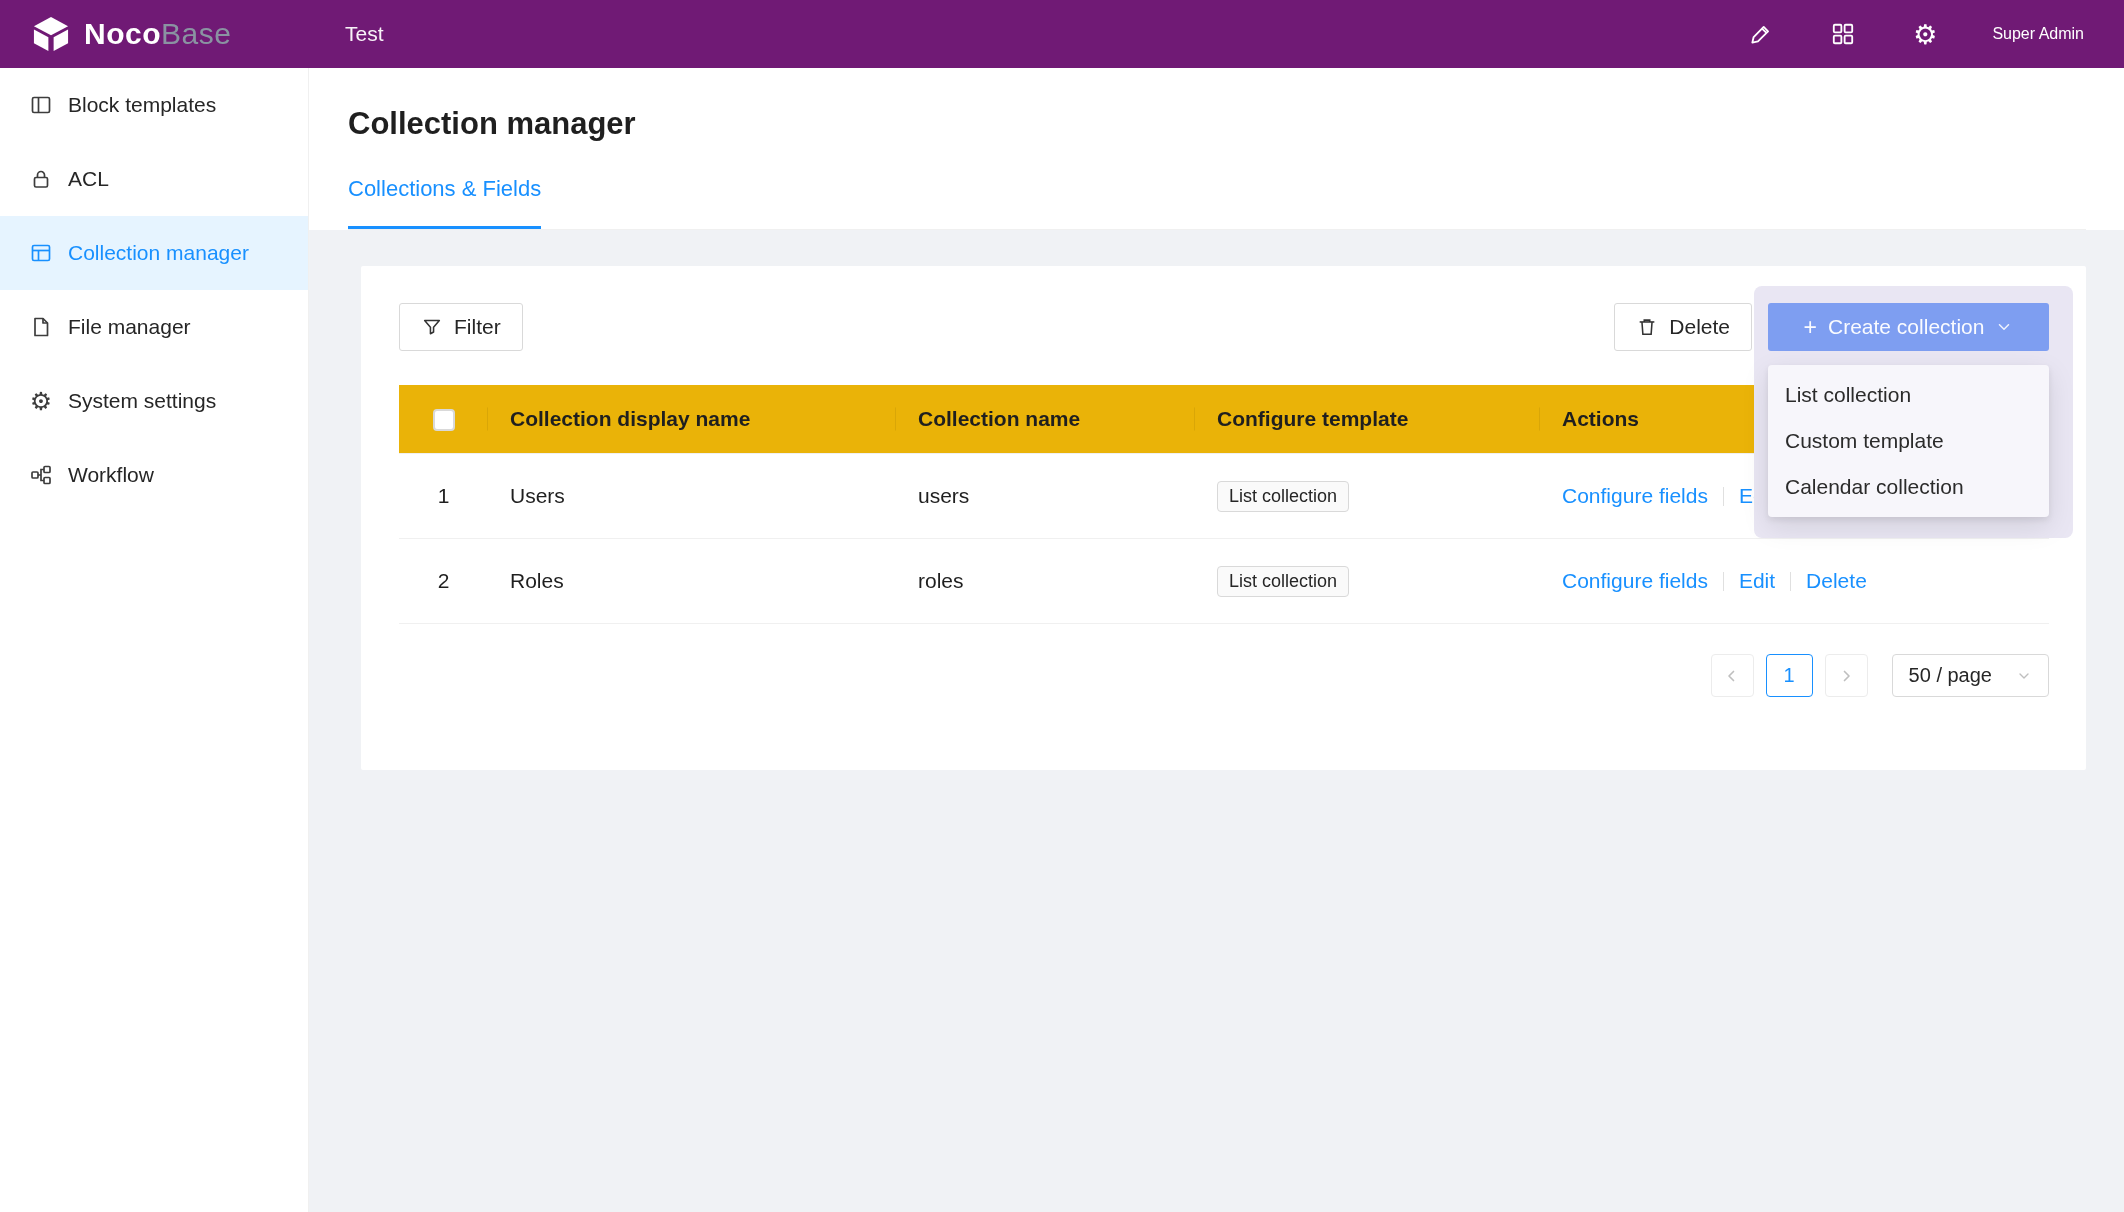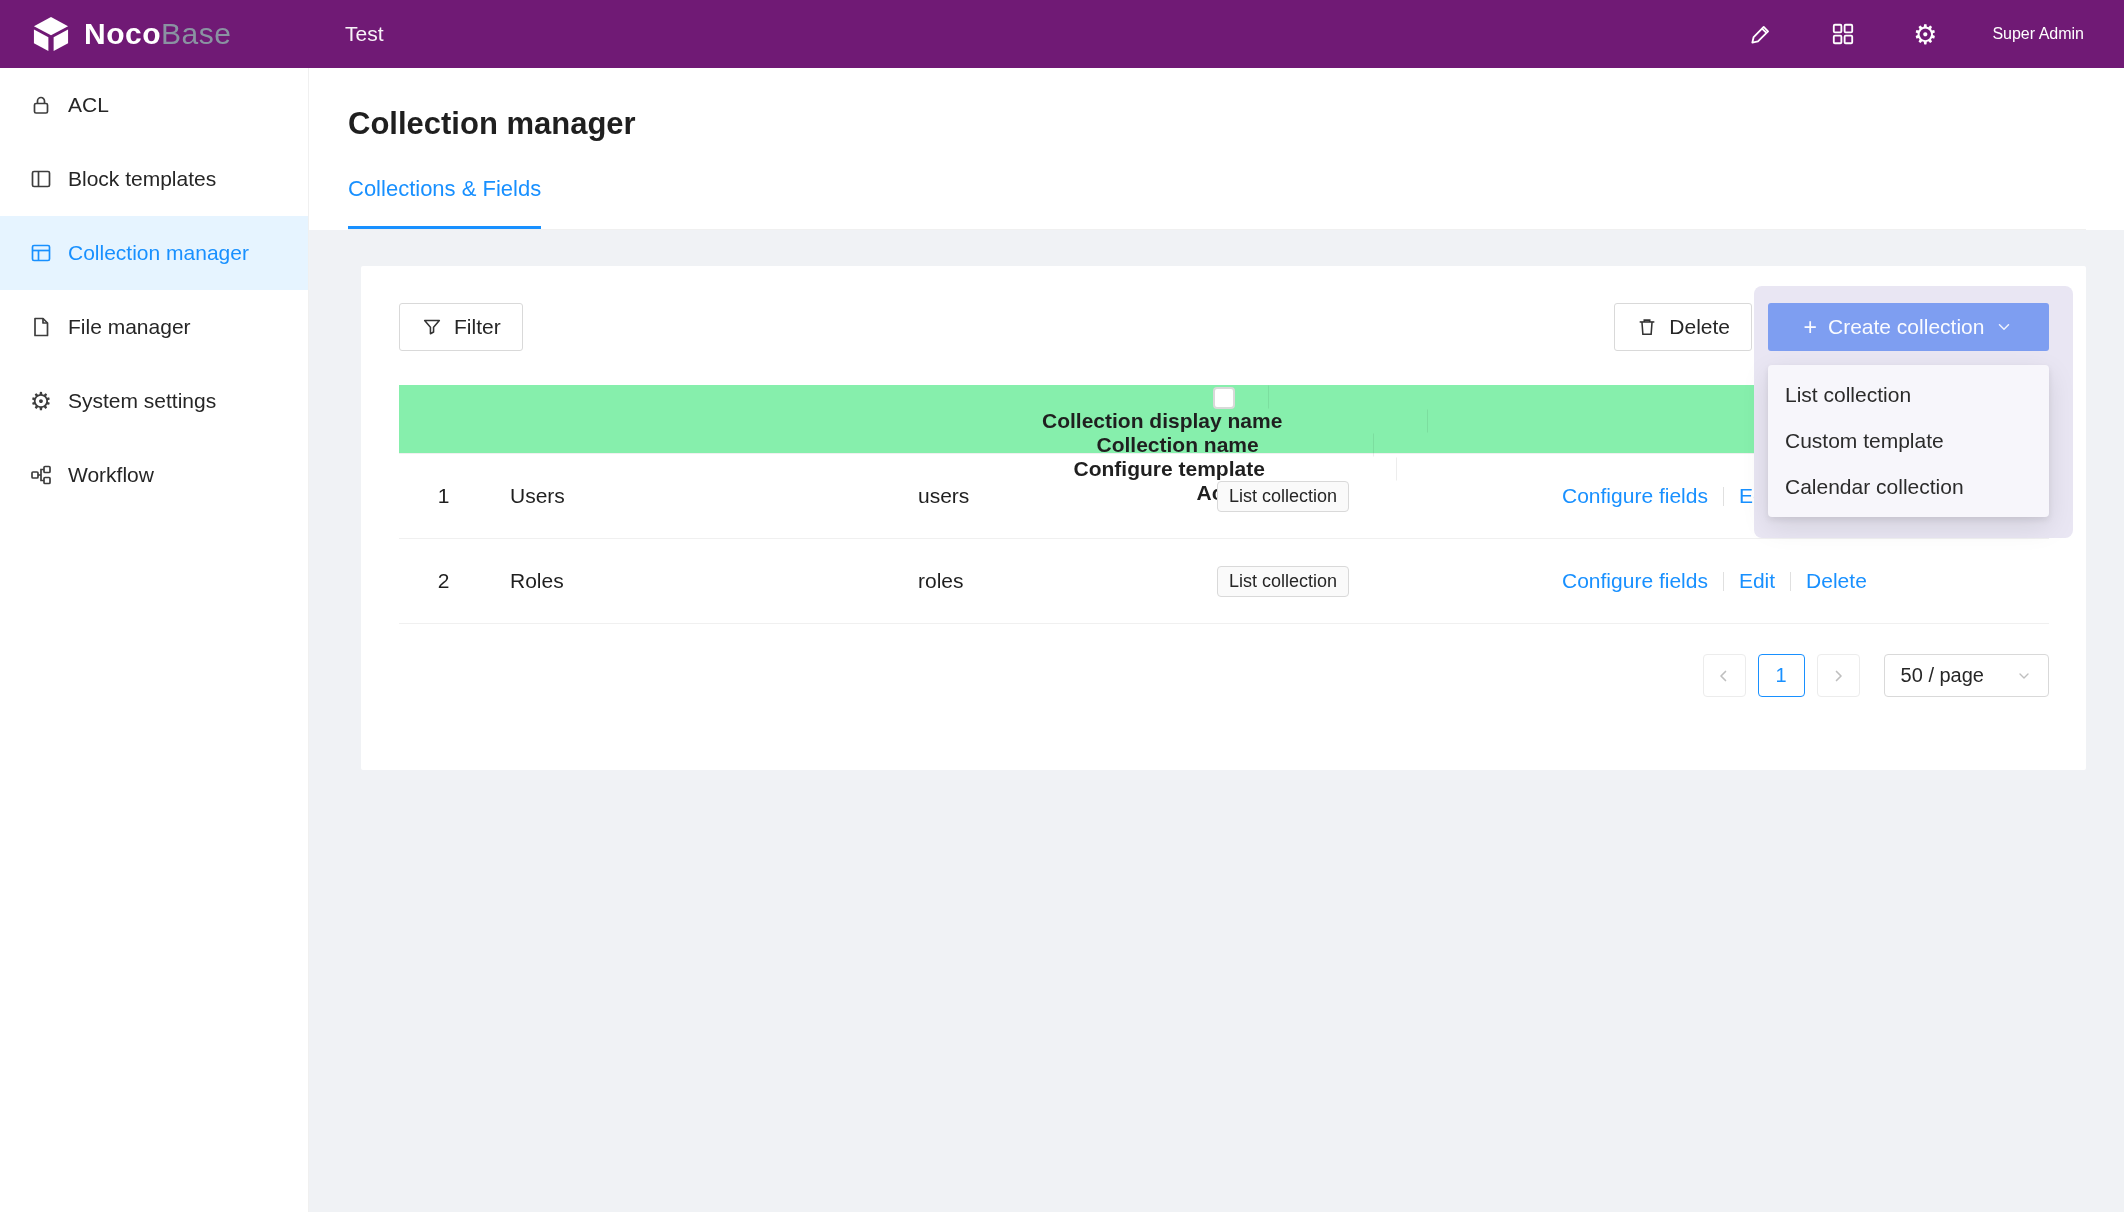--- a/index.html
+++ b/index.html
@@ -80,21 +80,21 @@
   .dropdown {
     position: absolute; left: 0; top: 62px; width: 281px; padding: 7px 0;
     background: #f7f6fb; border-radius: 4px;
     box-shadow: 0 9px 28px rgba(0,0,0,.10), 0 3px 6px rgba(0,0,0,.08);
   }
   .dropdown-item { padding: 10px 17px; font-size: 21px; color: #2b2b2b; line-height: 26px; cursor: pointer; }
 
   
   .table { margin-top: 34px; }
   .tr { display: flex; align-items: center; }
-  .thead { background: #86efac; height: 69px; font-weight: 700; flex-direction: column; }
+  .thead { background: #eab308; height: 69px; font-weight: 700; }
   .th, .td { position: relative; padding-left: 22px; }
   .col-0 { width: 89px; flex: none; text-align: center; padding-left: 0; }
   .col-1 { width: 408px; flex: none; }
   .col-2 { width: 299px; flex: none; }
   .col-3 { width: 345px; flex: none; }
   .col-4 { flex: 1; min-width: 0; }
   .th:not(.col-4)::after {
     content: ""; position: absolute; right: 0; top: 50%; transform: translateY(-50%);
     width: 1px; height: 23px; background: rgba(0,0,0,.07);
   }
@@ -117,21 +117,21 @@
   .pg-btn {
     width: 43px; height: 43px; border: 1px solid #ececec; border-radius: 4px; background: #fff;
     display: flex; align-items: center; justify-content: center; color: #bfbfbf; cursor: pointer;
   }
   .pg-page {
     min-width: 47px; height: 43px; border: 1px solid #1890ff; border-radius: 4px; background: #fff;
     display: flex; align-items: center; justify-content: center; color: #1890ff; font-size: 20px; cursor: pointer;
   }
   .pg-size {
     height: 43px; border: 1px solid #d9d9d9; border-radius: 4px; background: #fff;
-    display: flex; align-items: center; gap: 32px; padding: 0 16px; font-size: 20px; color: #262626;
+    display: flex; align-items: center; gap: 24px; padding: 0 16px; font-size: 20px; color: #262626;
     margin-left: 12px; cursor: pointer;
   }
   .pg-size .caret { width: 16px; height: 16px; color: #bfbfbf; }
 </style>
 </head>
 <body>
 
 <header class="topbar">
   <div class="brand">
     <span>
@@ -164,34 +164,34 @@
     <span class="user-name">Super Admin</span>
   </div>
 </header>
 
 <div class="app-body">
 
   <nav class="sidebar">
     <div class="side-item">
       <span class="s-icon">
         <svg width="24" height="24" viewBox="0 0 24 24" fill="none" stroke="currentColor" stroke-width="1.7">
+          <rect x="3.5" y="4.5" width="17" height="15" rx="1.5"></rect>
+          <path d="M9.5 4.5 V19.5"></path>
+        </svg>
+      </span>
+      <span>Block templates</span>
+    </div>
+    <div class="side-item">
+      <span class="s-icon">
+        <svg width="24" height="24" viewBox="0 0 24 24" fill="none" stroke="currentColor" stroke-width="1.7">
           <rect x="5.5" y="10.5" width="13" height="9.5" rx="1.5"></rect>
           <path d="M8.5 10.5 V8 a3.5 3.5 0 0 1 7 0 v2.5"></path>
         </svg>
       </span>
       <span>ACL</span>
-    </div>
-    <div class="side-item">
-      <span class="s-icon">
-        <svg width="24" height="24" viewBox="0 0 24 24" fill="none" stroke="currentColor" stroke-width="1.7">
-          <rect x="3.5" y="4.5" width="17" height="15" rx="1.5"></rect>
-          <path d="M9.5 4.5 V19.5"></path>
-        </svg>
-      </span>
-      <span>Block templates</span>
     </div>
     <div class="side-item active">
       <span class="s-icon">
         <svg width="24" height="24" viewBox="0 0 24 24" fill="none" stroke="currentColor" stroke-width="1.7">
           <rect x="3.5" y="4.5" width="17" height="15" rx="1.5"></rect>
           <path d="M3.5 9.5 H20.5"></path>
           <path d="M9.5 9.5 V19.5"></path>
         </svg>
       </span>
       <span>Collection manager</span>

